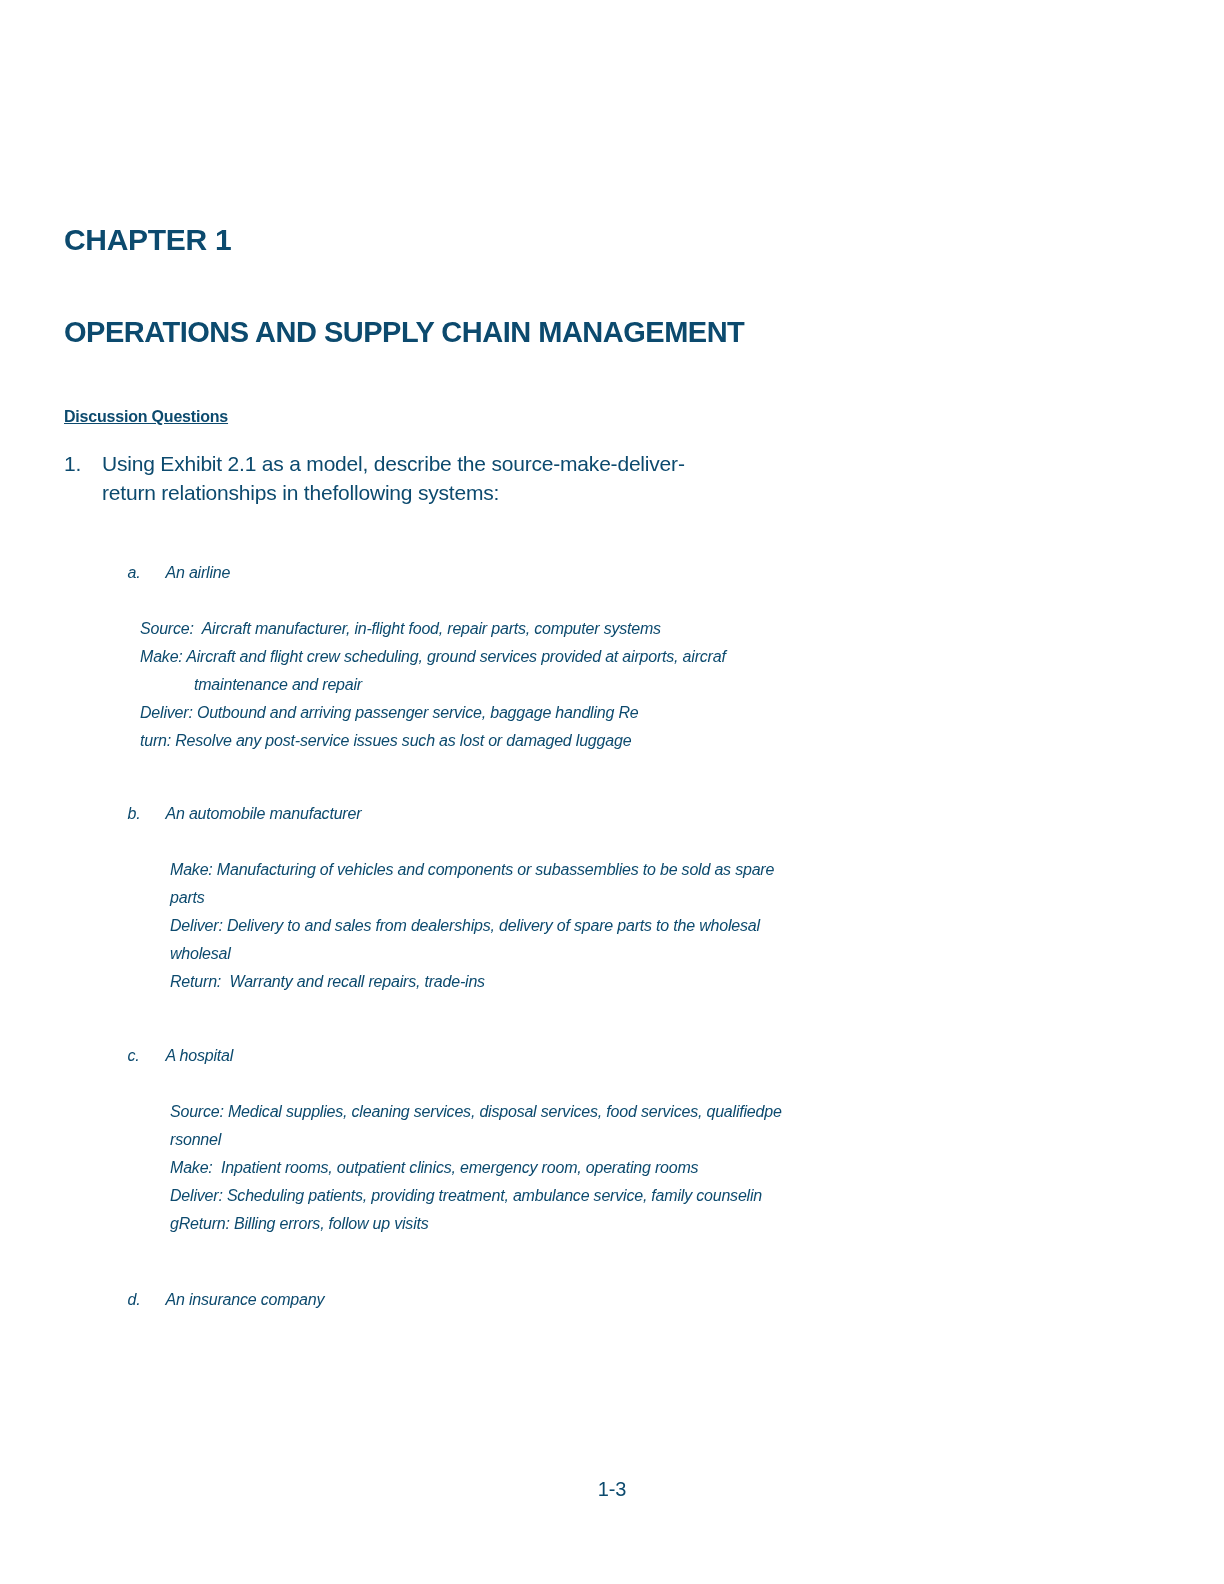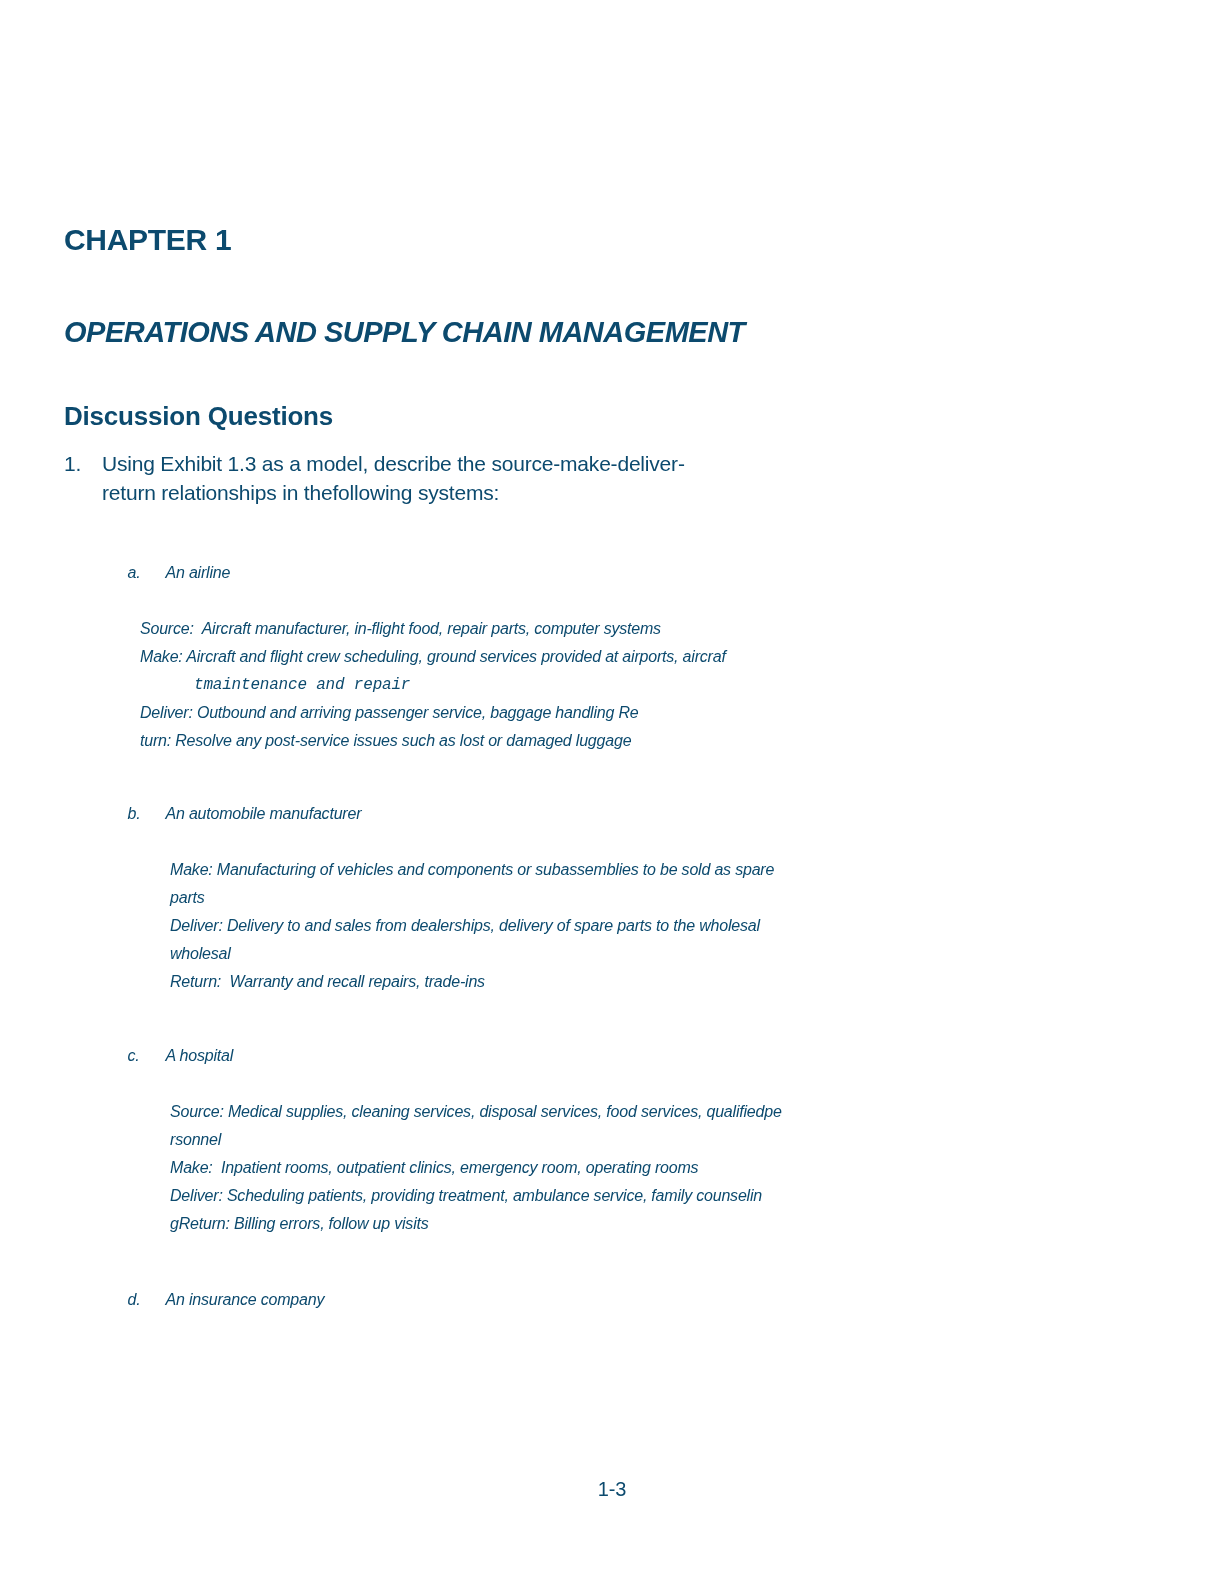--- a/index.html
+++ b/index.html
@@ -26,27 +26,27 @@
     margin: 0;
     white-space: pre;
   }
   .doc-title {
     font-size: 29px;
     line-height: 36px;
     font-weight: bold;
     letter-spacing: -0.5px;
     margin: 56px 0 0 0;
     white-space: pre;
-    font-style: italic;
   }
   .section-heading {
-    font-size: 26px;
+    font-size: 16px;
     line-height: 27px;
     font-weight: bold;
     letter-spacing: -0.2px;
+    text-decoration: underline;
     margin: 53px 0 0 0;
     white-space: pre;
   }
   .question {
     margin-top: 19px;
     font-size: 21px;
     line-height: 29px;
     letter-spacing: -0.2px;
     display: flex;
   }
@@ -69,21 +69,21 @@
   .item-d { margin-top: 20px; }
   .item-head { white-space: pre; }
   .item-label {
     display: inline-block;
     width: 38px;
     font-style: italic;
   }
   .item-lines { margin-left: 38px; }
   .item-lines.deep { margin-left: 68px; }
   .line { white-space: pre; }
-  .line.subindent { padding-left: 54px; font-family: Liberation Mono, monospace; }
+  .line.subindent { padding-left: 54px; }
 
   .footer {
     position: absolute;
     top: 1478px;
     left: 0;
     width: 1224px;
     text-align: center;
     font-size: 20px;
     letter-spacing: -0.2px;
   }
@@ -95,21 +95,21 @@
 
   <h1 class="chapter-heading">CHAPTER 1</h1>
 
   <h2 class="doc-title">OPERATIONS AND SUPPLY CHAIN MANAGEMENT</h2>
 
   <h3 class="section-heading">Discussion Questions</h3>
 
   <div class="question">
     <span class="qnum">1.</span>
     <div class="qlines">
-      <div class="line">Using Exhibit 1.3 as a model, describe the source-make-deliver-</div>
+      <div class="line">Using Exhibit 2.1 as a model, describe the source-make-deliver-</div>
       <div class="line">return relationships in thefollowing systems:</div>
     </div>
   </div>
 
   <div class="item item-a">
     <div class="item-head">
       <span class="item-label">a.</span><span class="item-title">An airline</span>
     </div>
     <div class="item-lines">
       <div class="line">Source:  Aircraft manufacturer, in-flight food, repair parts, computer systems</div>

